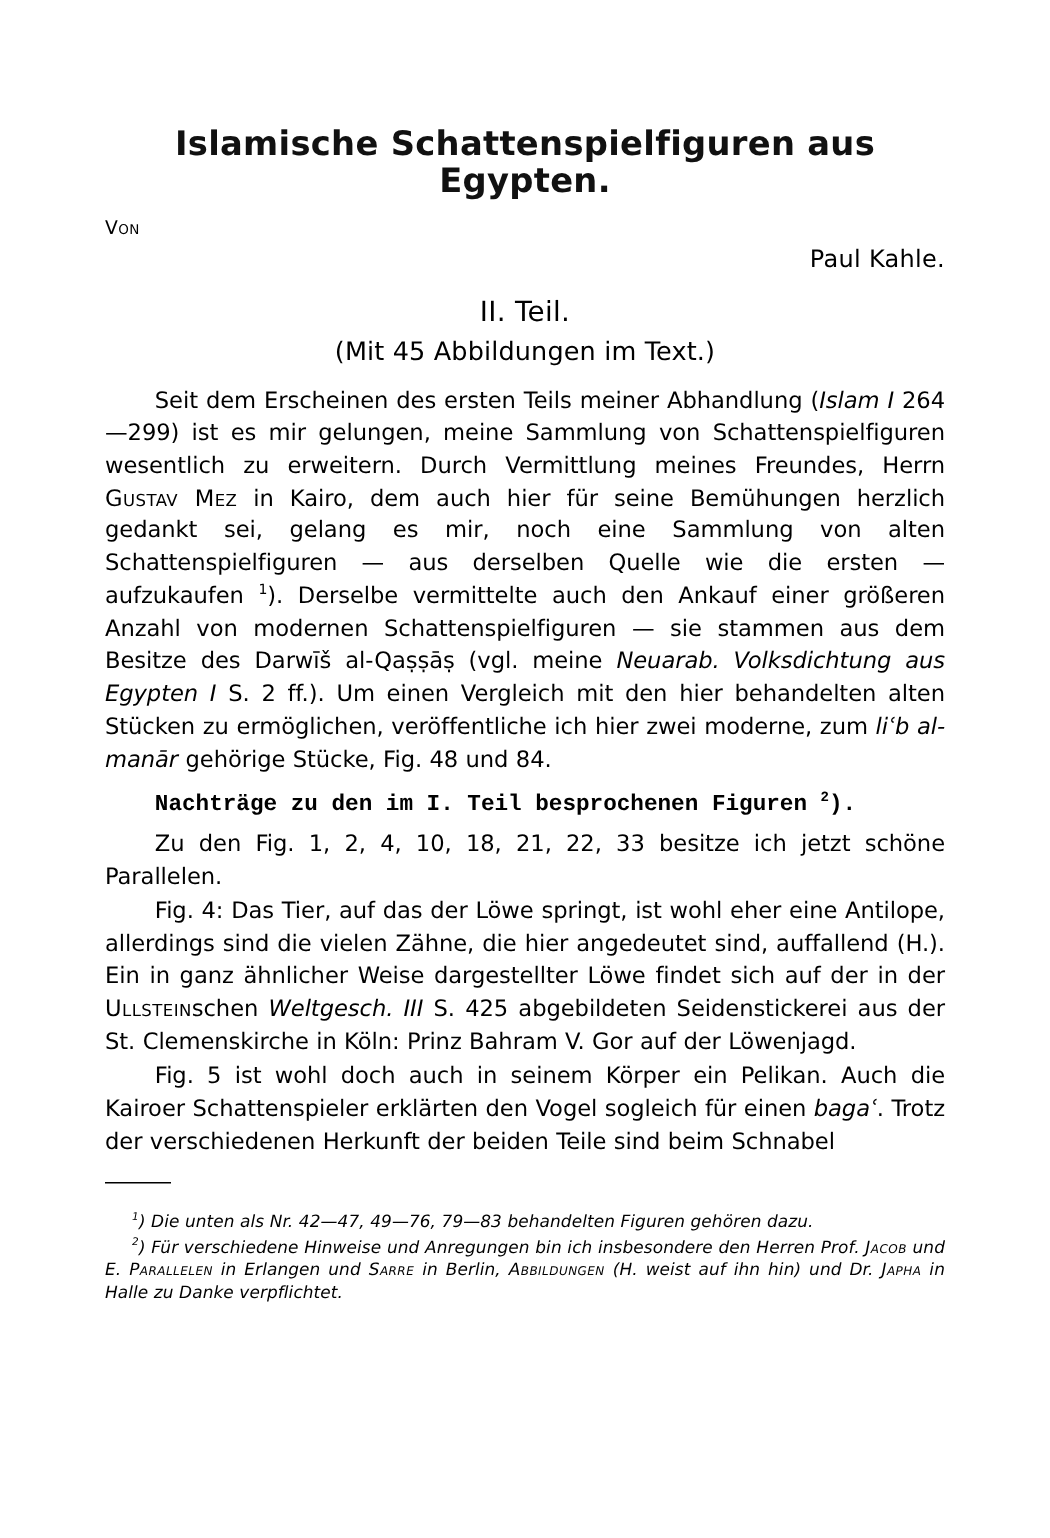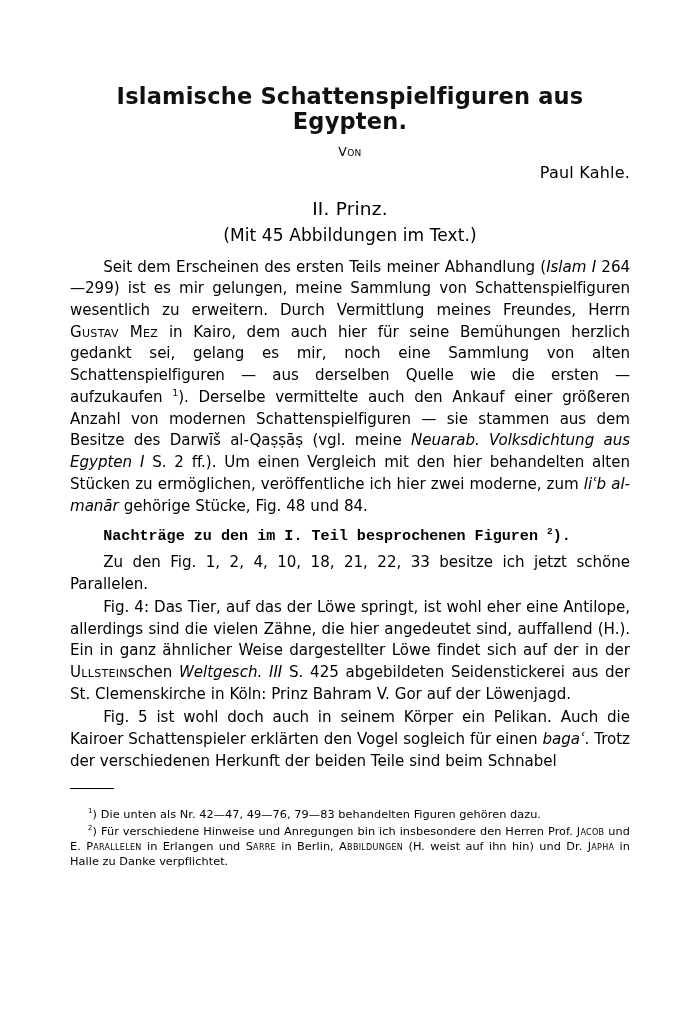--- a/index.html
+++ b/index.html
@@ -25,21 +25,20 @@
     font-family: "DejaVu Sans", sans-serif;
     font-size: 22.5px;
     font-weight: bold;
     text-align: center;
     letter-spacing: 0.2px;
     margin: 0 0 10px 0;
     line-height: 1.1;
     color: #111;
   }
   .byline-von {
-    text-align: center;
     font-size: 12.5px;
     margin: 4px 0 4px 0;
     font-variant: small-caps;
     letter-spacing: 0.3px;
   }
   .author {
     text-align: right;
     font-size: 16px;
     margin: 2px 0 16px 0;
     letter-spacing: 0.2px;
@@ -84,20 +83,21 @@
     line-height: 0;
   }
   .footnote-rule {
     width: 44px;
     height: 0;
     border-top: 1px solid #000;
     margin: 16px 0 6px 0;
   }
   .footnotes {
     margin-top: 18px;
+    font-style: italic;
   }
   p.footnote {
     font-size: 11.3px;
     line-height: 1.35;
     text-align: justify;
     margin: 0 0 1px 0;
     text-indent: 1.6em;
     letter-spacing: 0.05px;
   }
   p.footnote.f2 {
@@ -108,21 +108,21 @@
 <body>
 
 <div class="page">
 
   <h1 class="title">Islamische Schattenspielfiguren aus Egypten.</h1>
 
   <div class="byline-von">Von</div>
 
   <div class="author">Paul Kahle.</div>
 
-  <div class="part">II. Prinz.</div>
+  <div class="part">II. Teil.</div>
 
   <div class="subnote">(Mit 45 Abbildungen im Text.)</div>
 
   <p class="body-text">Seit dem Erscheinen des ersten Teils meiner Abhandlung (<i>Islam I</i> 264—299) ist es mir gelungen, meine Sammlung von Schattenspielfiguren wesentlich zu erweitern.   Durch Vermittlung meines Freundes, Herrn <span class="sc">Gustav Mez</span> in Kairo, dem auch hier für seine Bemühungen herzlich gedankt sei, gelang es mir, noch eine Sammlung von alten Schattenspielfiguren — aus derselben Quelle wie die ersten — aufzukaufen <sup>1</sup>).  Derselbe vermittelte auch den Ankauf einer größeren Anzahl von modernen Schattenspielfiguren — sie stammen aus dem Besitze des Darwīš al-Qaṣṣāṣ (vgl. meine <i>Neuarab. Volksdichtung aus Egypten I</i> S. 2 ff.).  Um einen Vergleich mit den hier behandelten alten Stücken zu ermöglichen, veröffentliche ich hier zwei moderne, zum <i>liʿb al-manār</i> gehörige Stücke, Fig. 48 und 84.</p>
 
   <p class="heading-para">Nachträge zu den im I. Teil besprochenen Figuren <sup>2</sup>).</p>
 
   <p class="body-text">Zu den Fig. 1, 2, 4, 10, 18, 21, 22, 33 besitze ich jetzt schöne Parallelen.</p>
 
   <p class="body-text">Fig. 4: Das Tier, auf das der Löwe springt, ist wohl eher eine Antilope, allerdings sind die vielen Zähne, die hier angedeutet sind, auffallend (H.).   Ein in ganz ähnlicher Weise dargestellter Löwe findet sich auf der in der <span class="sc">Ullstein</span>schen <i>Weltgesch. III</i> S. 425 abgebildeten Seidenstickerei aus der St. Clemenskirche in Köln: Prinz Bahram V. Gor auf der Löwenjagd.</p>

